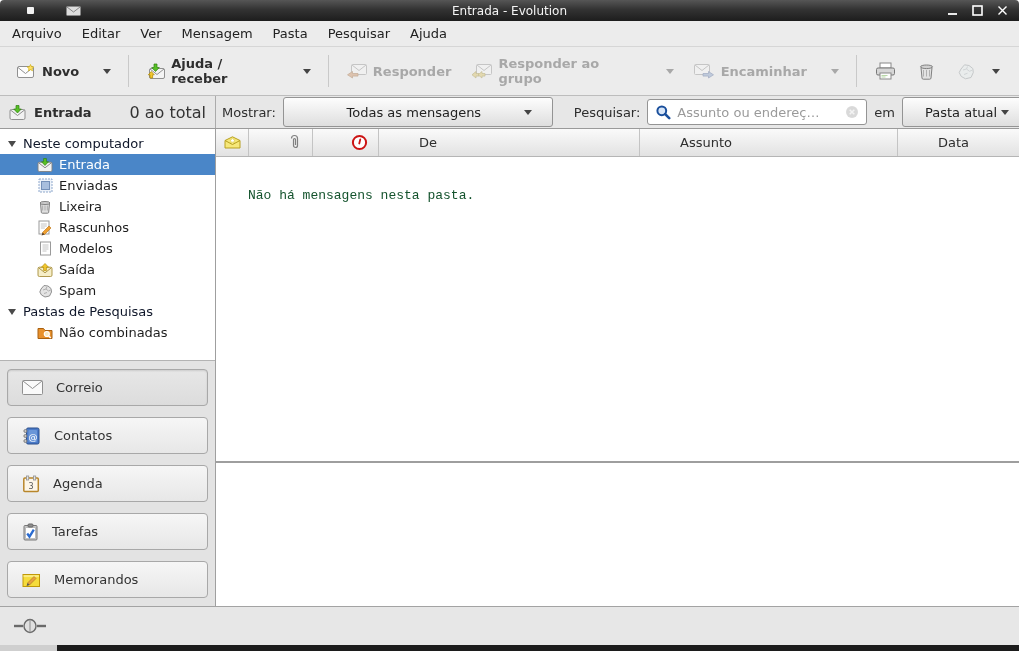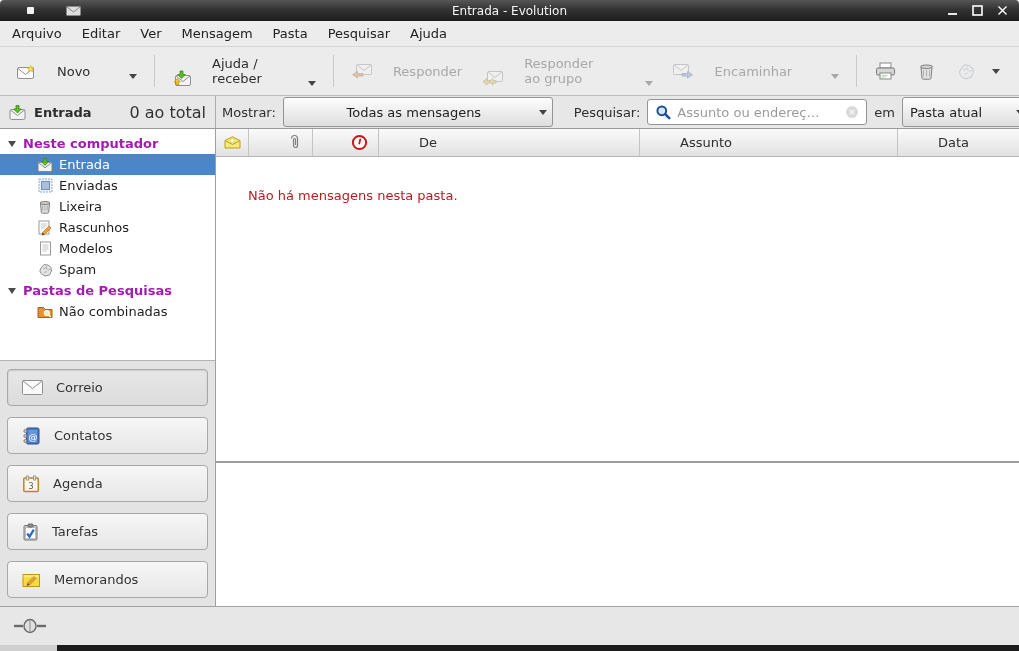--- a/index.html
+++ b/index.html
@@ -21,68 +21,68 @@
   .tb-controls { margin-left:auto; display:flex; align-items:center; gap:9px; padding-right:9px; z-index:2; }
   .wc { width:16px; height:16px; display:flex; align-items:center; justify-content:center; }
   
   .menubar { height:25px; background:#ececec; display:flex; align-items:stretch; padding-left:2px; }
   .menu-item { display:flex; align-items:center; padding:0 10px; color:#222; }
   
   .toolbar {
     height:50px; background:#ececec; border-top:1px solid #d6d6d6; border-bottom:1px solid #bdbdbd;
     display:flex; align-items:center; padding:0 7px;
   }
-  .tbtn { display:flex; align-items:flex-end; gap:21px; padding:8px 10px; border-radius:3px; color:#2e2e2e; }
+  .tbtn { display:flex; align-items:center; gap:6px; padding:8px 10px; border-radius:3px; color:#2e2e2e;font-weight:bold; }
   .tbtn .arr { margin-left:18px; }
   .arr { width:0; height:0; border-left:4.5px solid transparent; border-right:4.5px solid transparent; border-top:5.5px solid #444; }
   .arr.dim { border-top-color:#a8a8a8; }
   .tsep { width:1px; height:32px; background:#c9c9c9; margin:0 7px; }
   .disabled { color:#a8a8a8; }
   .disabled svg { opacity:.5; filter:grayscale(35%); }
   .icon-btn { padding:8px 11px; border-radius:3px; display:flex; align-items:center; }
   .overflow-btn { margin-left:14px; margin-right:6px; padding:8px 6px; }
   
   .headerbar { height:33px; background:#e7e7e7; border-bottom:1px solid #9a9a9a; display:flex; align-items:center; }
   .hb-left { flex:0 0 216px; height:100%; display:flex; align-items:center; gap:8px; padding:0 9px; border-right:1px solid #ababab; }
   .hb-title { font-weight:bold; }
   .hb-count { margin-left:auto; font-size:16px; color:#333; }
   .hb-rest { flex:1; display:flex; align-items:center; gap:7px; padding:0 6px; }
   .combo { height:30px; border:1px solid #949494; border-radius:3px;
-    background:linear-gradient(#fdfdfd,#dedede); display:flex; align-items:center; padding:0 5px; color:#222; }
+    background:linear-gradient(#fdfdfd,#dedede); display:flex; align-items:center; padding:0 20px; color:#222; }
   .combo-show { width:270px; }
   .combo-show .lbl { flex:1; text-align:center; }
   .combo-scope { width:128px; }
   .combo-scope .lbl { flex:1; text-align:left; padding-left:2px; }
   .searchbox { height:26px; width:220px; background:#fff; border:1px solid #949494; border-radius:3px;
     display:flex; align-items:center; gap:6px; padding:0 7px; }
   .searchbox input { flex:1; min-width:0; border:none; outline:none; background:transparent; font:inherit; color:#555; }
   .searchbox input::placeholder { color:#9a9a9a; }
   .clear-ic { opacity:.65; display:flex; }
   
   .content { display:flex; height:477px; }
   .sidebar { flex:0 0 216px; border-right:1px solid #9f9f9f; display:flex; flex-direction:column; background:#fff; }
   .tree { height:231px; padding-top:4px; overflow:hidden; }
-  .group-row { display:flex; align-items:center; gap:7px; height:21px; padding-left:8px; font-weight:bold; color:#a21caf; }
+  .group-row { display:flex; align-items:center; gap:7px; height:21px; padding-left:8px; font-weight:normal; color:#0f172a; }
   .tri { width:0; height:0; border-left:4.5px solid transparent; border-right:4.5px solid transparent; border-top:6px solid #4a4a4a; }
   .folder-row { display:flex; align-items:center; gap:5px; height:21px; padding-left:36px; color:#1d1d1d; }
   .folder-row.selected { background:#4a86c8; color:#fff; }
   .ficon { display:flex; width:18px; justify-content:center; }
   .switcher { flex:1; background:#e3e3e3; border-top:1px solid #b3b3b3; padding:8px 7px 0 7px;
     display:flex; flex-direction:column; gap:11px; }
   .sw-btn { height:37px; flex:0 0 37px; border:1px solid #a8a8a8; border-radius:4px;
     background:linear-gradient(#f6f6f6,#e7e7e7); display:flex; align-items:center; gap:13px; padding:0 14px; color:#333; }
   .sw-btn.active { background:linear-gradient(#e7e7e7,#dcdcdc); box-shadow:inset 0 1px 2px rgba(0,0,0,.12); }
   
   .main { flex:1; display:flex; flex-direction:column; background:#fff; min-width:0; }
   .list-header { height:28px; display:flex; background:linear-gradient(#fafafa,#e2e2e2); border-bottom:1px solid #b5b5b5;gap:28px; }
   .lh-cell { display:flex; align-items:center; padding:0 12px; border-right:1px solid #c4c4c4; color:#2e2e2e; }
   .lh-ic { justify-content:center; padding:0; }
   .c1{width:33px;} .c2{width:36px;} .c3{width:38px;} .c-de{width:233px;} .c-as{width:230px;} .c-da{flex:1; border-right:none;}
   .list-body { height:304px; }
-  .empty-text { padding:31px 0 0 32px; color:#b91c1c; }
+  .empty-text { padding:31px 0 0 32px; color:#14532d;font-family:Liberation Mono, monospace; }
   .pane-divider { height:2px; background:#9e9e9e; }
   .preview { flex:1; background:#fff; }
   
   .statusbar { height:39px; background:#e7e7e7; border-top:1px solid #a3a3a3; display:flex; align-items:center; padding:0 13px; }
   .bottomstrip { height:6px; background:#1c1c1c; position:relative; }
   .bottomstrip::before { content:""; position:absolute; left:0; top:0; bottom:0; width:57px; background:#cfcfcf; }
   svg { display:block; }
 </style>
 </head>
 <body>
@@ -314,20 +314,30 @@
           <span class="ficon">
             <svg width="13" height="15" viewBox="0 0 13 15">
                 <rect x="1.5" y="1" width="10" height="13" fill="#fff" stroke="#9a9a9a"></rect>
                 <path d="M3.5 4 h6 M3.5 6 h6 M3.5 8 h6 M3.5 10 h4" stroke="#c4c4c4"></path>
               </svg>
           </span>
           <span>Modelos</span>
         </div>
         <div class="folder-row">
           <span class="ficon">
+            <svg width="16" height="14" viewBox="0 0 17 15">
+                <rect x="1" y="4.5" width="15" height="10" rx="1.5" fill="#f6eec8" stroke="#a89040"></rect>
+                <path d="M1.5 5 L8.5 10.5 L15.5 5" fill="none" stroke="#a89040"></path>
+                <path d="M7 8 V4.5 H4.7 L8.5 0.5 L12.3 4.5 H10 V8 Z" fill="#f2c730" stroke="#b08a00" stroke-width="0.7"></path>
+              </svg>
+          </span>
+          <span>Saída</span>
+        </div>
+        <div class="folder-row">
+          <span class="ficon">
             <svg width="15" height="14" viewBox="0 0 15 14">
                 <path d="M3 5 L6 1.5 10 2 13 4.5 13.5 8 11.5 12 7 13 3.5 11 1.8 8 Z" fill="#e4e4e4" stroke="#909090"></path>
                 <path d="M5 6 L8 5 10.5 7 M6 9.5 L9 8.5 M8 5 l.8-2 M10.5 7 l2-.8" stroke="#b0b0b0" fill="none"></path>
               </svg>
           </span>
           <span>Spam</span>
         </div>
         <div class="group-row">
           <span class="tri"></span>
           <span>Pastas de Pesquisas</span>

